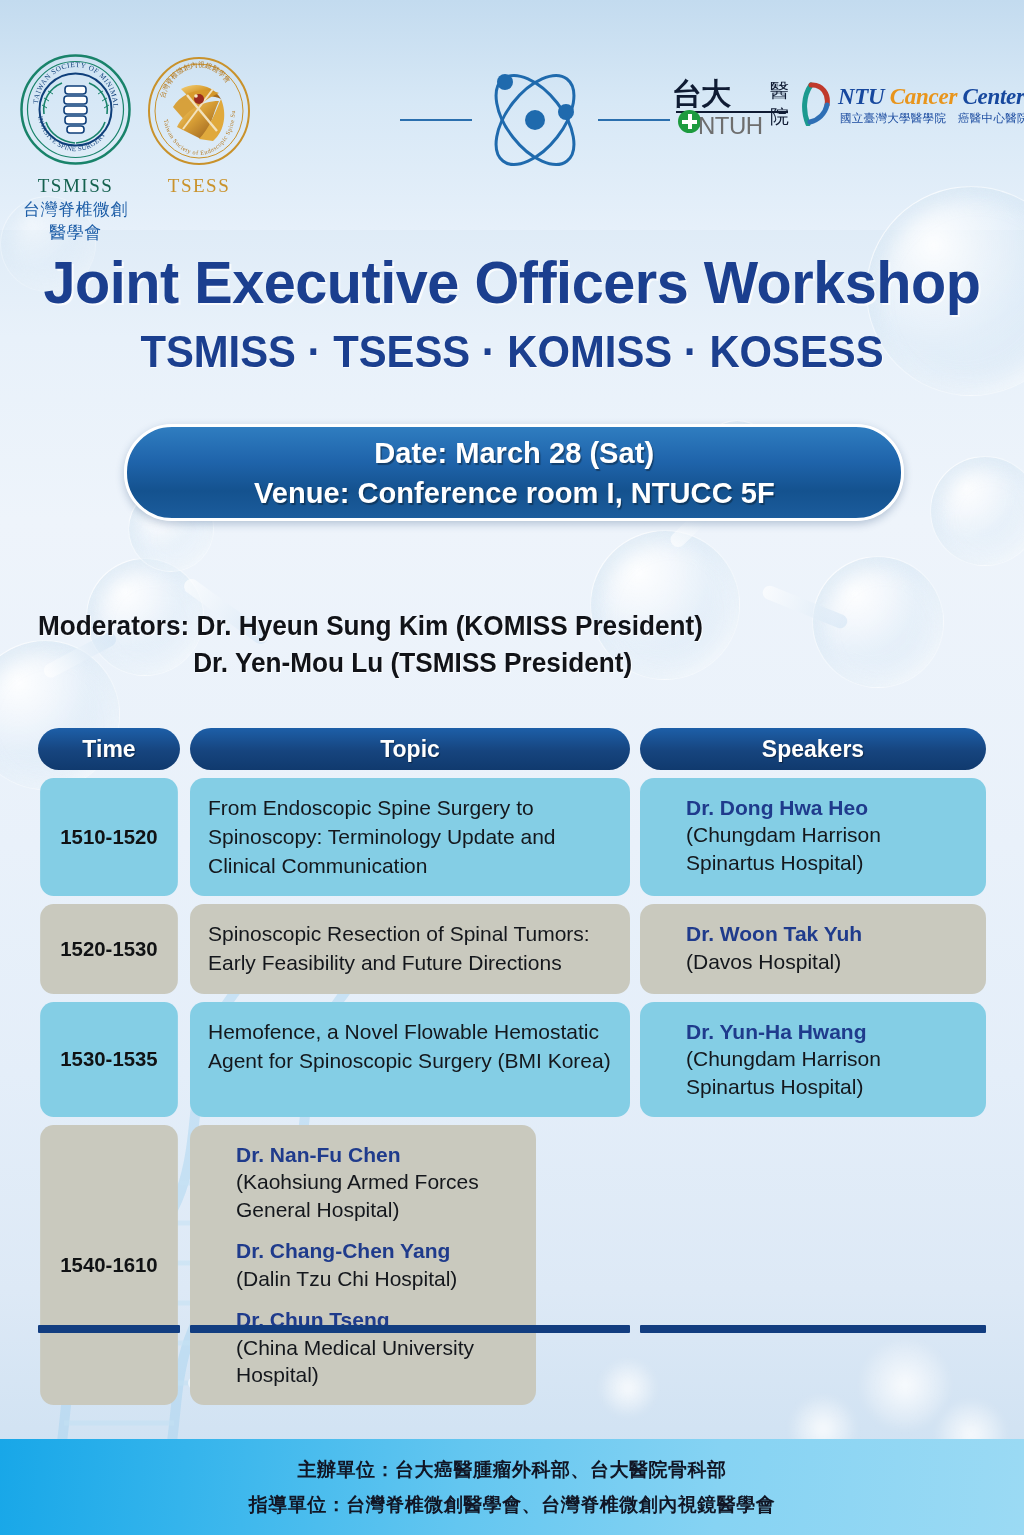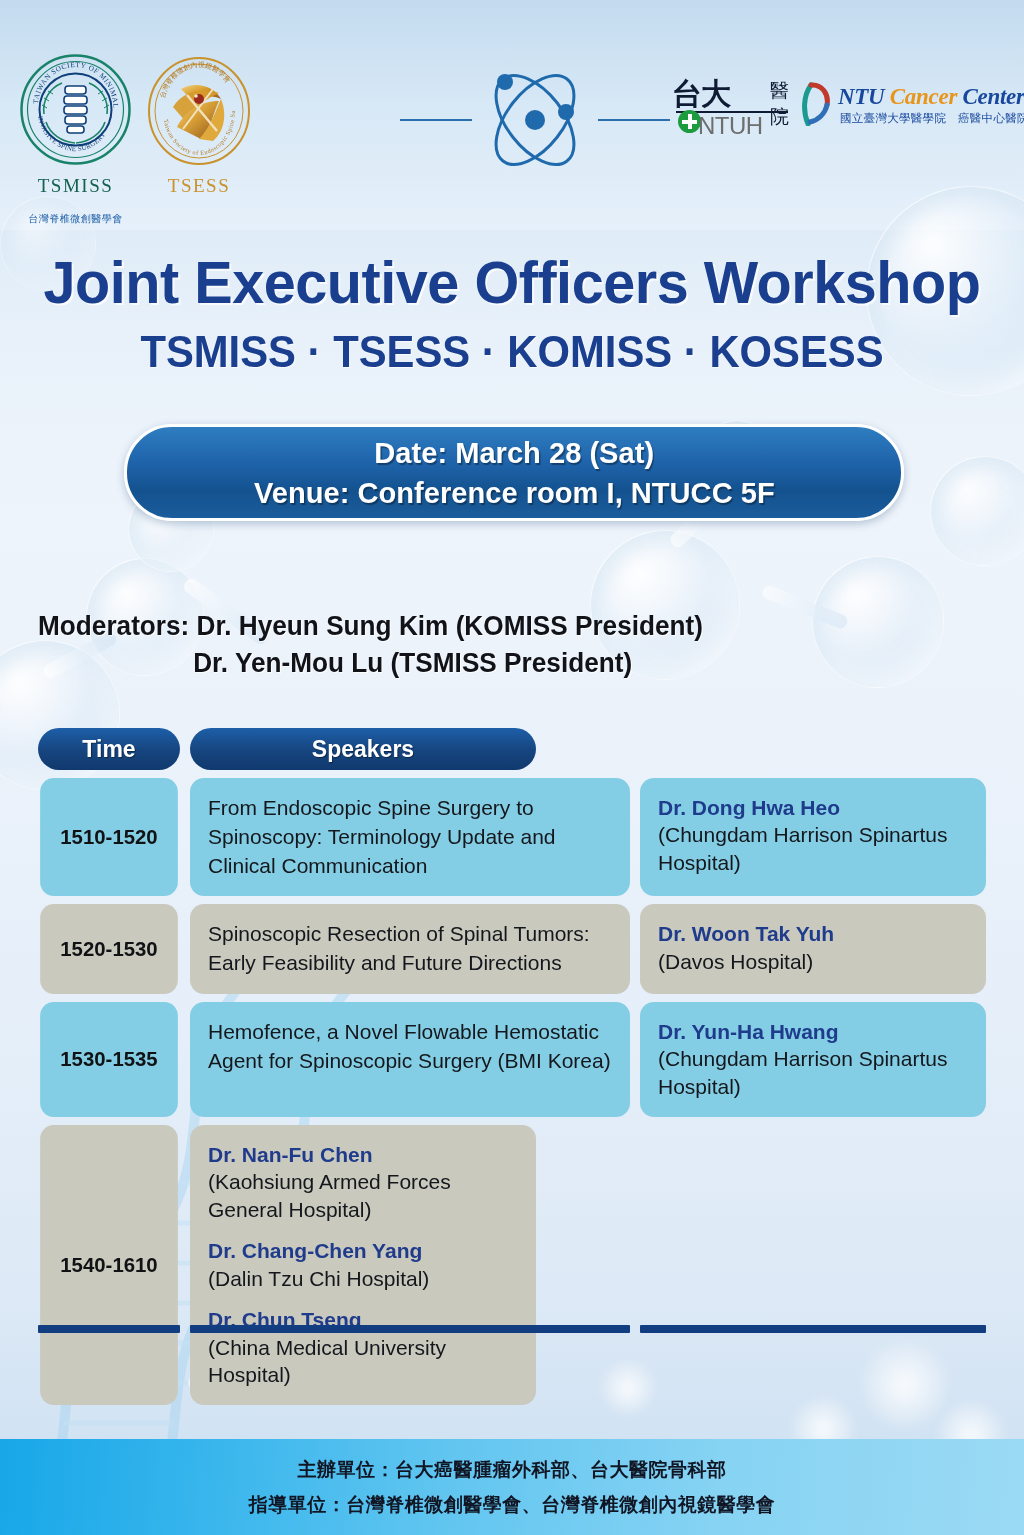--- a/index.html
+++ b/index.html
@@ -79,23 +79,23 @@
   .logo-tsmiss { position: absolute; left: 18px; top: 52px; width: 115px; text-align: center; }
   .logo-tsess  { position: absolute; left: 140px; top: 55px; width: 118px; text-align: center; }
 
   .seal-label-en {
     font-family: "Liberation Serif", serif;
     letter-spacing: 1.5px;
     font-size: 19px;
     margin-top: 4px;
   }
   .seal-label-zh {
-    font-size: 10px;
+    font-size: 17px;
     letter-spacing: 0.5px;
-    margin-top: 15px;
+    margin-top: 1px;
   }
   .tsmiss-color { color: #14614f; }
   .tsmiss-zh    { color: #1f5fa8; }
   .tsess-color  { color: #c9922b; }
 
   .atom-wrap { position: absolute; left: 400px; top: 60px; width: 270px; height: 120px; }
 
   .hosp-logos {
     position: absolute; right: 22px; top: 78px;
     display: flex; align-items: center; gap: 10px;
@@ -228,21 +228,21 @@
     transform: scaleX(0.97);
   }
 
   .topic-text {
     font-size: 21px; line-height: 1.37; color: #14171c;
   }
   .topic-lead {
     display: block; font-weight: bold; color: #1f3b8c;
   }
 
-  .spk-group { margin-bottom: 14px; }
+  .spk-group { margin-bottom: 14px; margin-left: 28px; }
   .spk-group:last-child { margin-bottom: 0; }
   .spk-name {
     font-weight: bold; font-size: 21px; color: #1f3b8c; line-height: 1.3;
   }
   .spk-affil {
     font-size: 21px; color: #14171c; line-height: 1.32;
   }
 
   
   .bottom-bars {
@@ -458,20 +458,21 @@
 
   <div class="moderators">
     <div class="mod-line">Moderators: Dr. Hyeun Sung Kim (KOMISS President)</div>
     <div class="mod-line indent">Dr. Yen-Mou Lu (TSMISS President)</div>
   </div>
 
   <div class="table">
 
     <div class="row">
       <div class="cell col-time head-cell">Time</div>
+      <div class="cell col-topic head-cell">Topic</div>
       <div class="cell col-spk head-cell">Speakers</div>
     </div>
 
     <div class="row">
       <div class="cell col-time body-cell tint-blue time-cell">1510-1520</div>
       <div class="cell col-topic body-cell tint-blue">
         <div class="topic-text">From Endoscopic Spine Surgery to Spinoscopy: Terminology Update and Clinical Communication</div>
       </div>
       <div class="cell col-spk body-cell tint-blue">
         <div class="spk-group">

